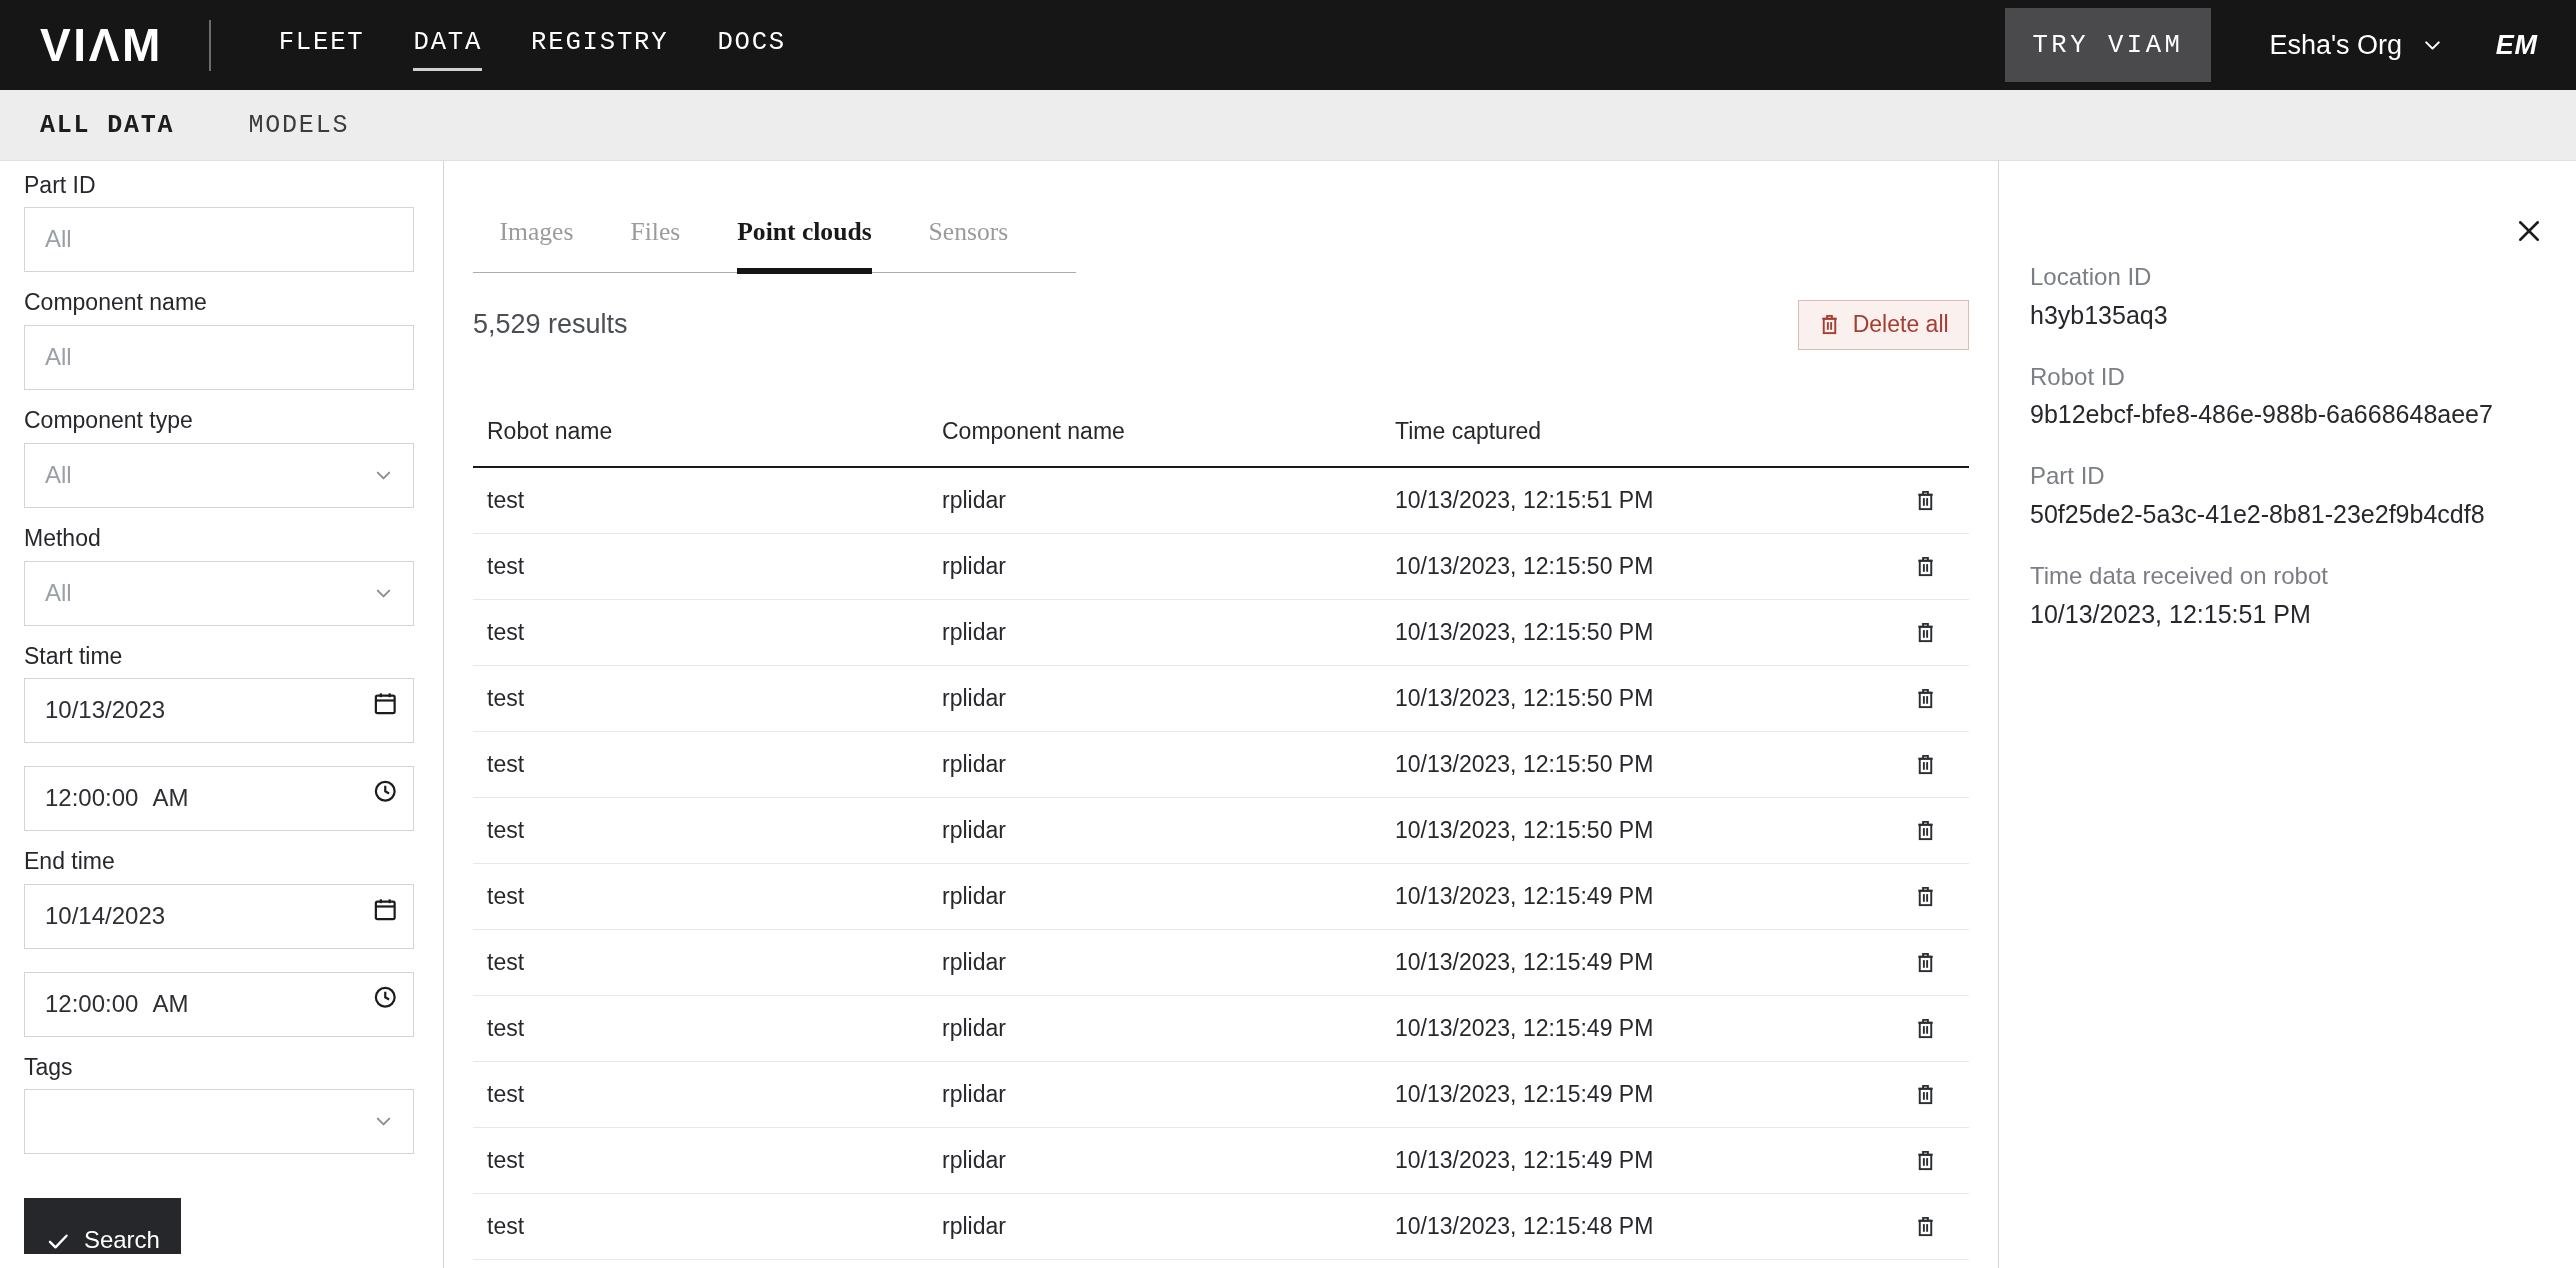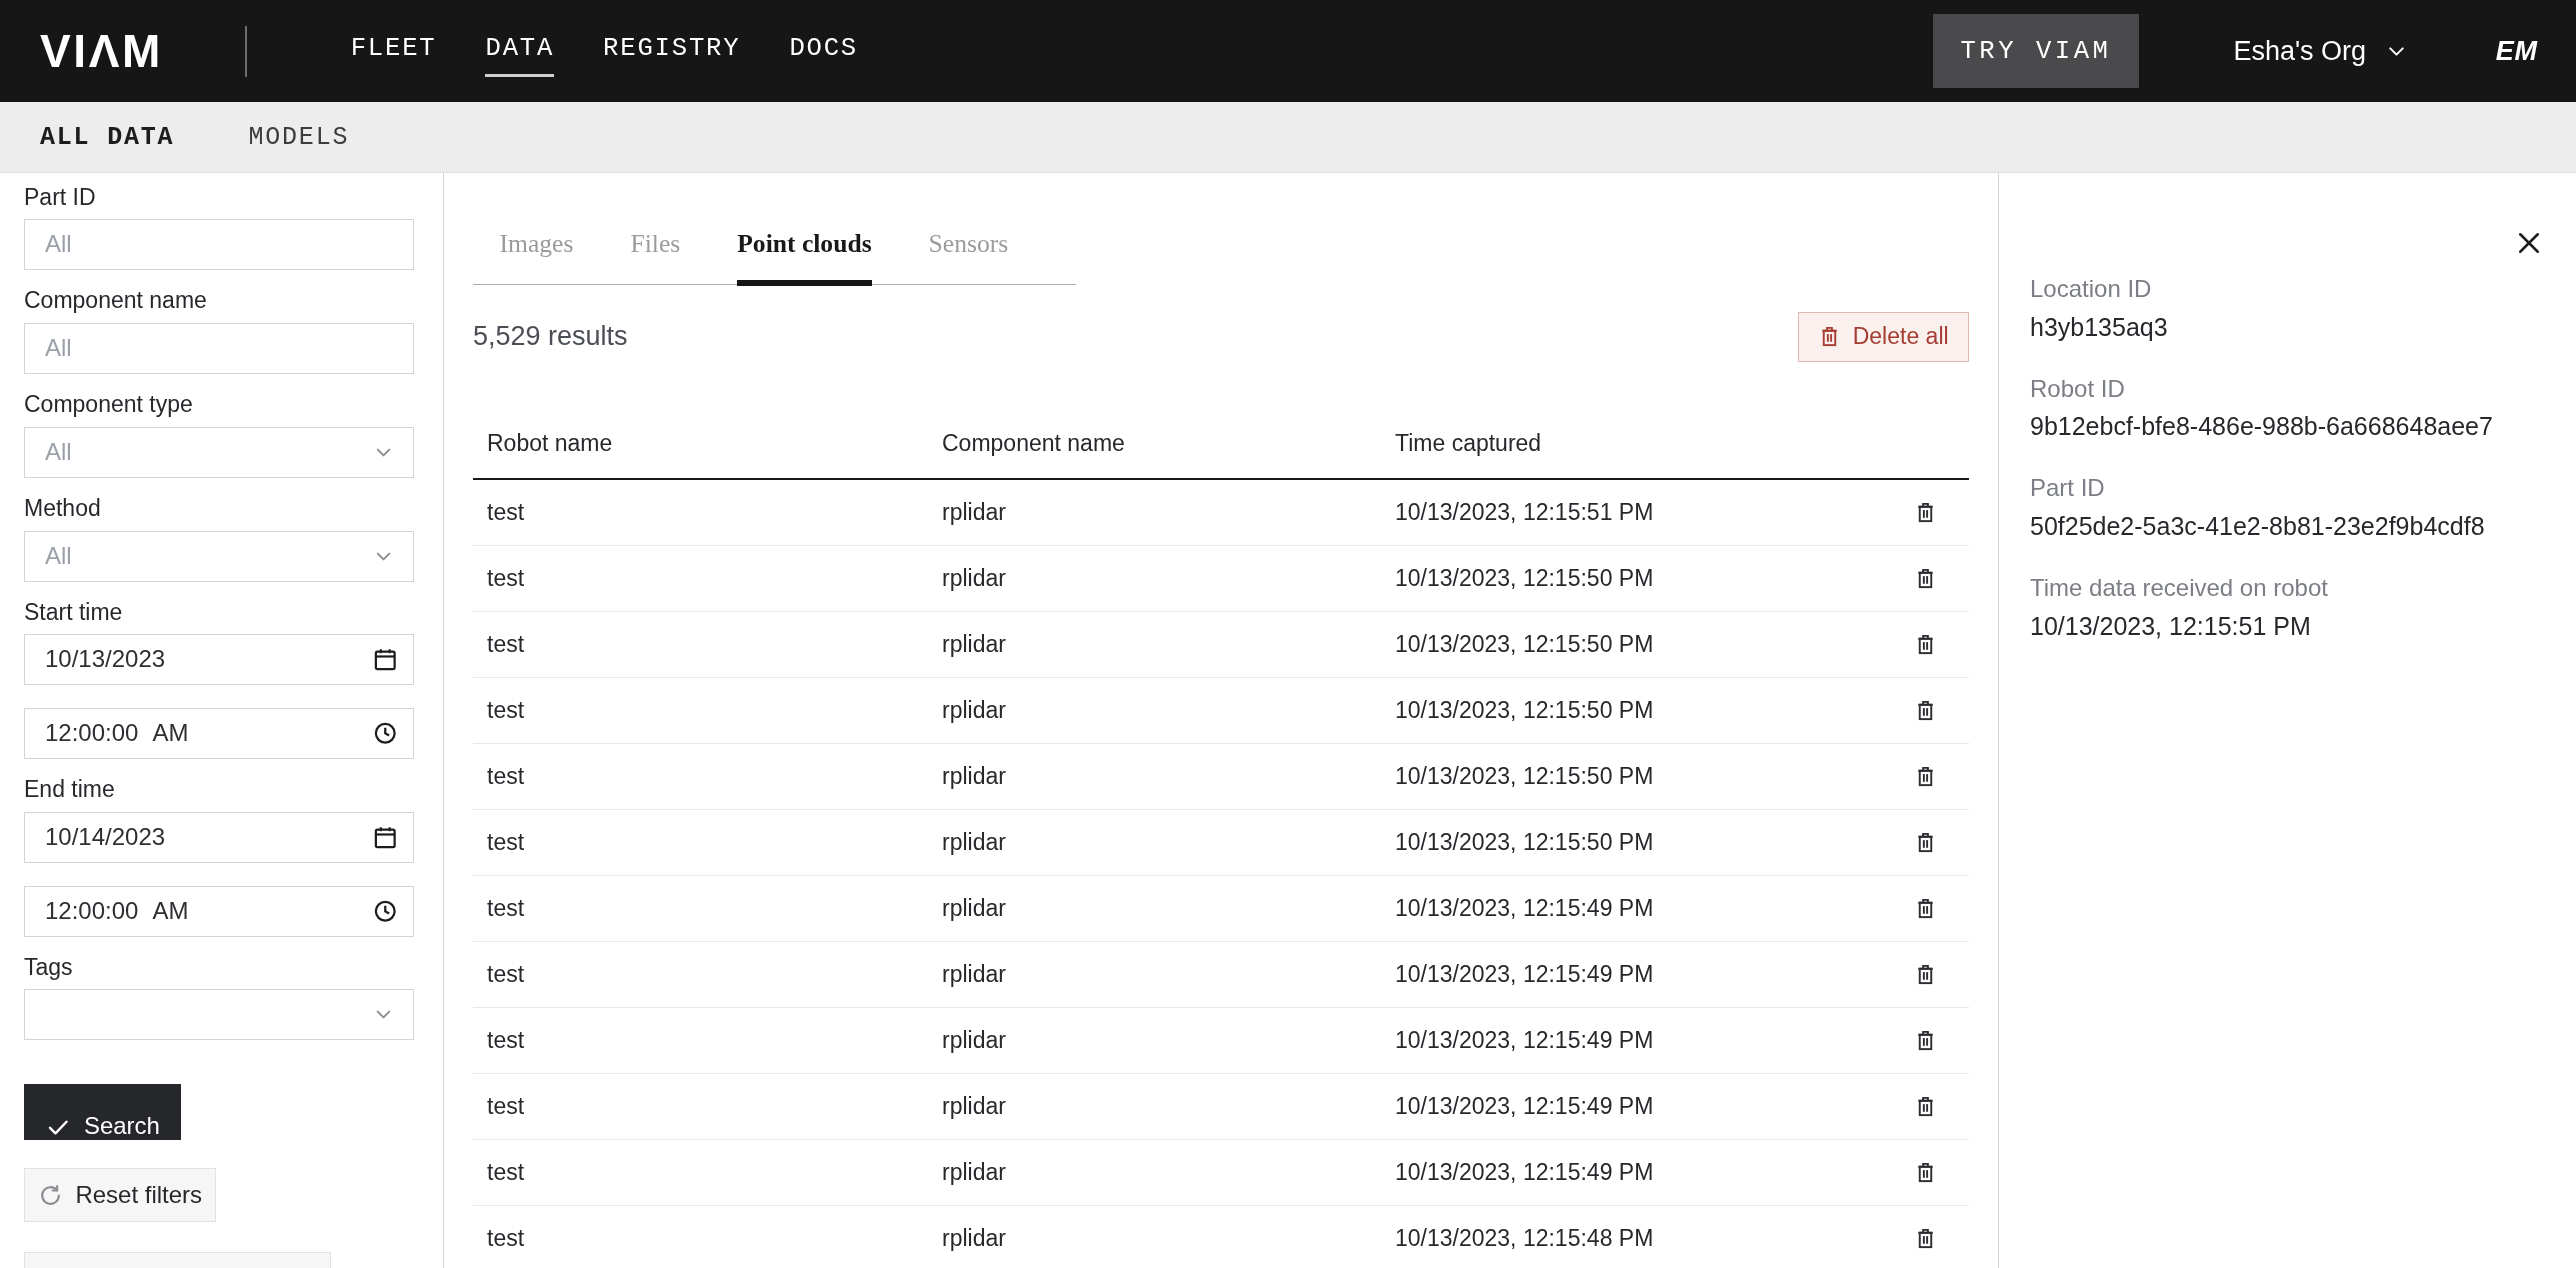--- a/index.html
+++ b/index.html
@@ -9,21 +9,21 @@
     --delete-red:#a63d32; --delete-bg:#faf0ee; --delete-border:#ddbab3;
     --search-bg:#26272a; --btn-gray-bg:#f6f6f7; --btn-gray-border:#e2e2e4;
     --tab-inactive:#9b9b9d; --tab-line:#ababad; --accent-black:#151515;
   }
   *{margin:0;padding:0;box-sizing:border-box;}
   html,body{width:2576px;height:1269px;overflow:hidden;background:#ffffff;
     font-family:"Liberation Sans", sans-serif;color:var(--text-dark);}
   svg{display:block;}
 
   
-  .topnav{height:102px;background:var(--nav-bg);display:flex;align-items:center;color:var(--nav-fg);gap:36px;}
+  .topnav{height:90px;background:var(--nav-bg);display:flex;align-items:center;color:var(--nav-fg);}
   .logo{margin-left:40px;font-size:46px;font-weight:800;letter-spacing:2.6px;cursor:pointer;}
   .nav-divider{width:1.8px;height:51px;background:#6c6c6e;margin-left:46px;}
   .nav-links{margin-left:68px;display:flex;gap:49px;font-family:"Liberation Mono","DejaVu Sans Mono",monospace;font-size:25.6px;letter-spacing:1.8px;}
   .nav-link{padding:8.8px 0 10.6px 0;cursor:pointer;}
   .nav-link.active{border-bottom:3.5px solid #d0d0d0;}
   .nav-spacer{flex:1;}
   .try-btn{height:74px;display:flex;align-items:center;background:var(--try-bg);
     font-family:"Liberation Mono","DejaVu Sans Mono",monospace;font-size:25.6px;letter-spacing:3.5px;
     padding:0 28px;margin-right:58px;cursor:pointer;border:none;color:#fff;}
   .org{display:flex;align-items:center;gap:17.6px;font-size:27px;font-weight:500;cursor:pointer;}
@@ -37,21 +37,21 @@
   .subtab.active{font-weight:bold;color:#1d1d1f;}
 
   
   .content{display:flex;height:1107px;}
   .sidebar{width:444px;flex:0 0 444px;border-right:0.9px solid var(--border-light);padding:10.6px 29px 0 24px;}
   .main{flex:1;padding-left:29px;min-width:0;}
   .details{width:578px;flex:0 0 578px;border-left:0.9px solid var(--border-light);padding:44px 31px 0 31px;position:relative;}
 
   
   .f-label{font-size:23px;color:var(--text-dark);height:26.5px;line-height:26.5px;}
-  .f-input,.f-select{margin-top:8.8px;height:51px;width:100%;border:0.9px solid var(--border-light);
+  .f-input,.f-select{margin-top:8.8px;height:65px;width:100%;border:0.9px solid var(--border-light);
     display:flex;align-items:center;padding:0 17.6px 0 20px;font-size:24px;color:#2d2f33;background:#fff;}
   input.f-input{outline:none;}
   input.f-input::placeholder{color:var(--placeholder);opacity:1;}
   .f-select{justify-content:space-between;cursor:pointer;}
   .f-select .sel-val{color:var(--placeholder);}
   .f-group{margin-bottom:17.6px;}
   .f-group.tight{margin-bottom:17px;}
   .icon-input{margin-top:8.8px;position:relative;}
   .icon-input + .icon-input{margin-top:23px;}
   .icon-input input{margin-top:0;width:100%;padding-right:53px;}

